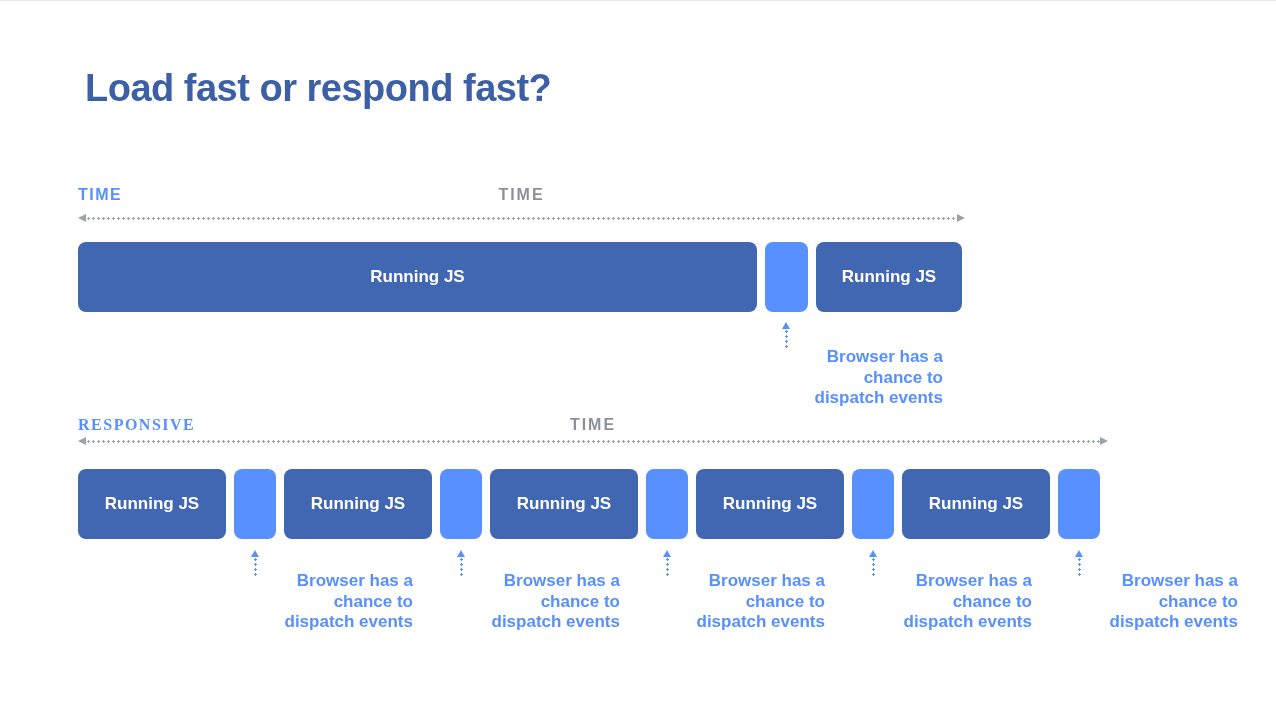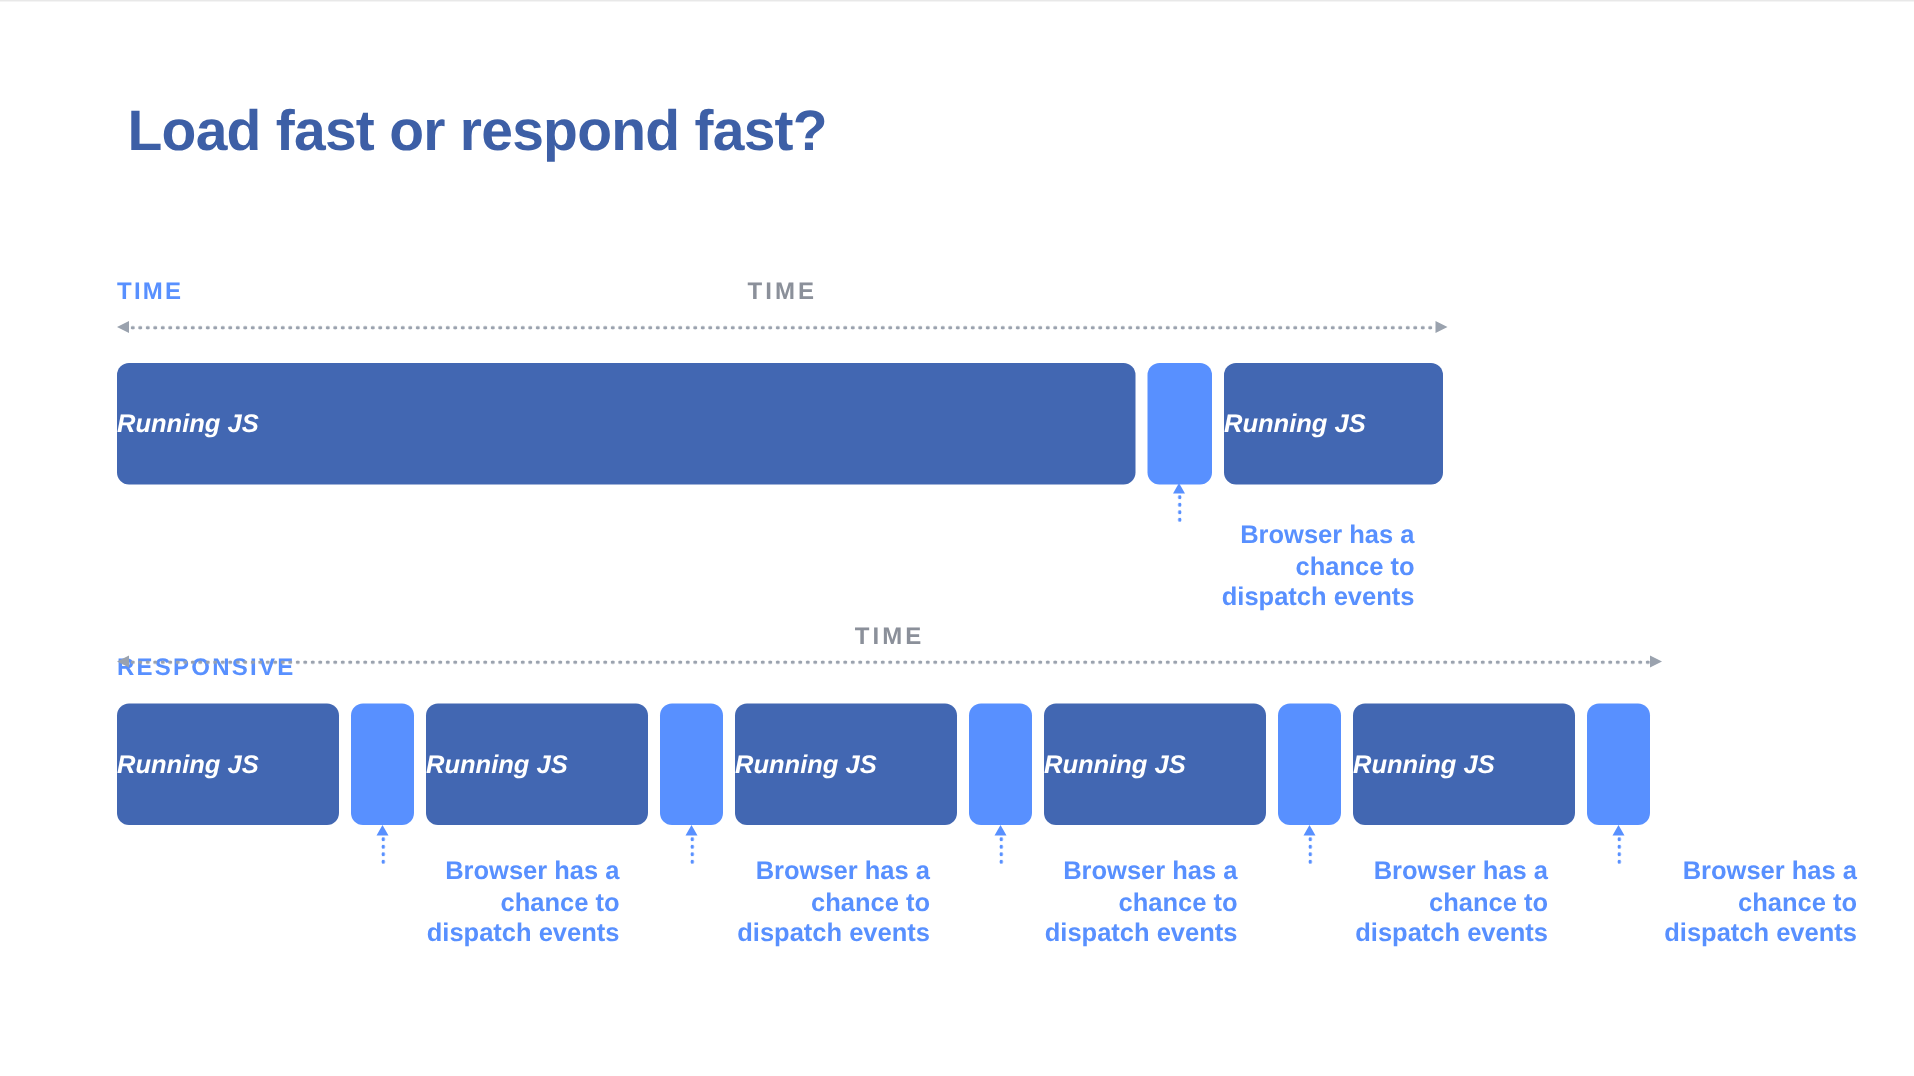--- a/index.html
+++ b/index.html
@@ -30,21 +30,21 @@
     color:var(--time-color);text-align:center;
   }
   .timeline{position:absolute;height:12px;display:flex;align-items:center;}
   .arr-left{width:0;height:0;border-top:4px solid transparent;border-bottom:4px solid transparent;border-right:8px solid var(--dots);}
   .arr-right{width:0;height:0;border-top:4px solid transparent;border-bottom:4px solid transparent;border-left:8px solid var(--dots);}
   .dots-h{
     flex:1;height:3px;
     background-image:radial-gradient(circle,var(--dots) 1.1px,transparent 1.3px);
     background-size:5px 3px;background-repeat:repeat-x;
   }
-  .bar{position:absolute;height:81px;border-radius:8px;display:flex;align-items:center;font-style:italic;}
+  .bar{position:absolute;height:70px;border-radius:8px;display:flex;align-items:center;justify-content:center;}
   .bar.js{background:var(--bar-dark);}
   .bar.gap{background:var(--bar-light);}
   .bar .bar-label{color:#ffffff;font-size:17px;font-weight:700;}
   .v-arrow{position:absolute;width:10px;display:flex;flex-direction:column;align-items:center;}
   .arr-up{width:0;height:0;border-left:4px solid transparent;border-right:4px solid transparent;border-bottom:7px solid var(--annotation);}
   .dots-v{
     width:3px;height:20px;
     background-image:radial-gradient(circle,var(--annotation) 1.1px,transparent 1.3px);
     background-size:3px 5px;background-repeat:repeat-y;
   }
@@ -78,21 +78,21 @@
   </div>
 
   <div class="v-arrow" style="left:781px;top:321px;">
     <span class="arr-up"></span>
     <span class="dots-v"></span>
   </div>
   <div class="ann-text" style="left:763px;top:346px;">Browser has a
 chance to
 dispatch events</div>
 
-  <div class="sec-label" style="left:78px;top:436px;">RESPONSIVE</div>
+  <div class="sec-label" style="left:78px;top:415px;font-family:Liberation Serif, serif;">RESPONSIVE</div>
   <div class="time-label" style="left:78px;top:415px;width:1030px;">TIME</div>
 
   <div class="timeline" style="left:78px;top:434px;width:1030px;">
     <span class="arr-left"></span>
     <span class="dots-h"></span>
     <span class="arr-right"></span>
   </div>
 
   <div class="bar js" style="left:78px;top:468px;width:148px;">
     <span class="bar-label">Running JS</span>

